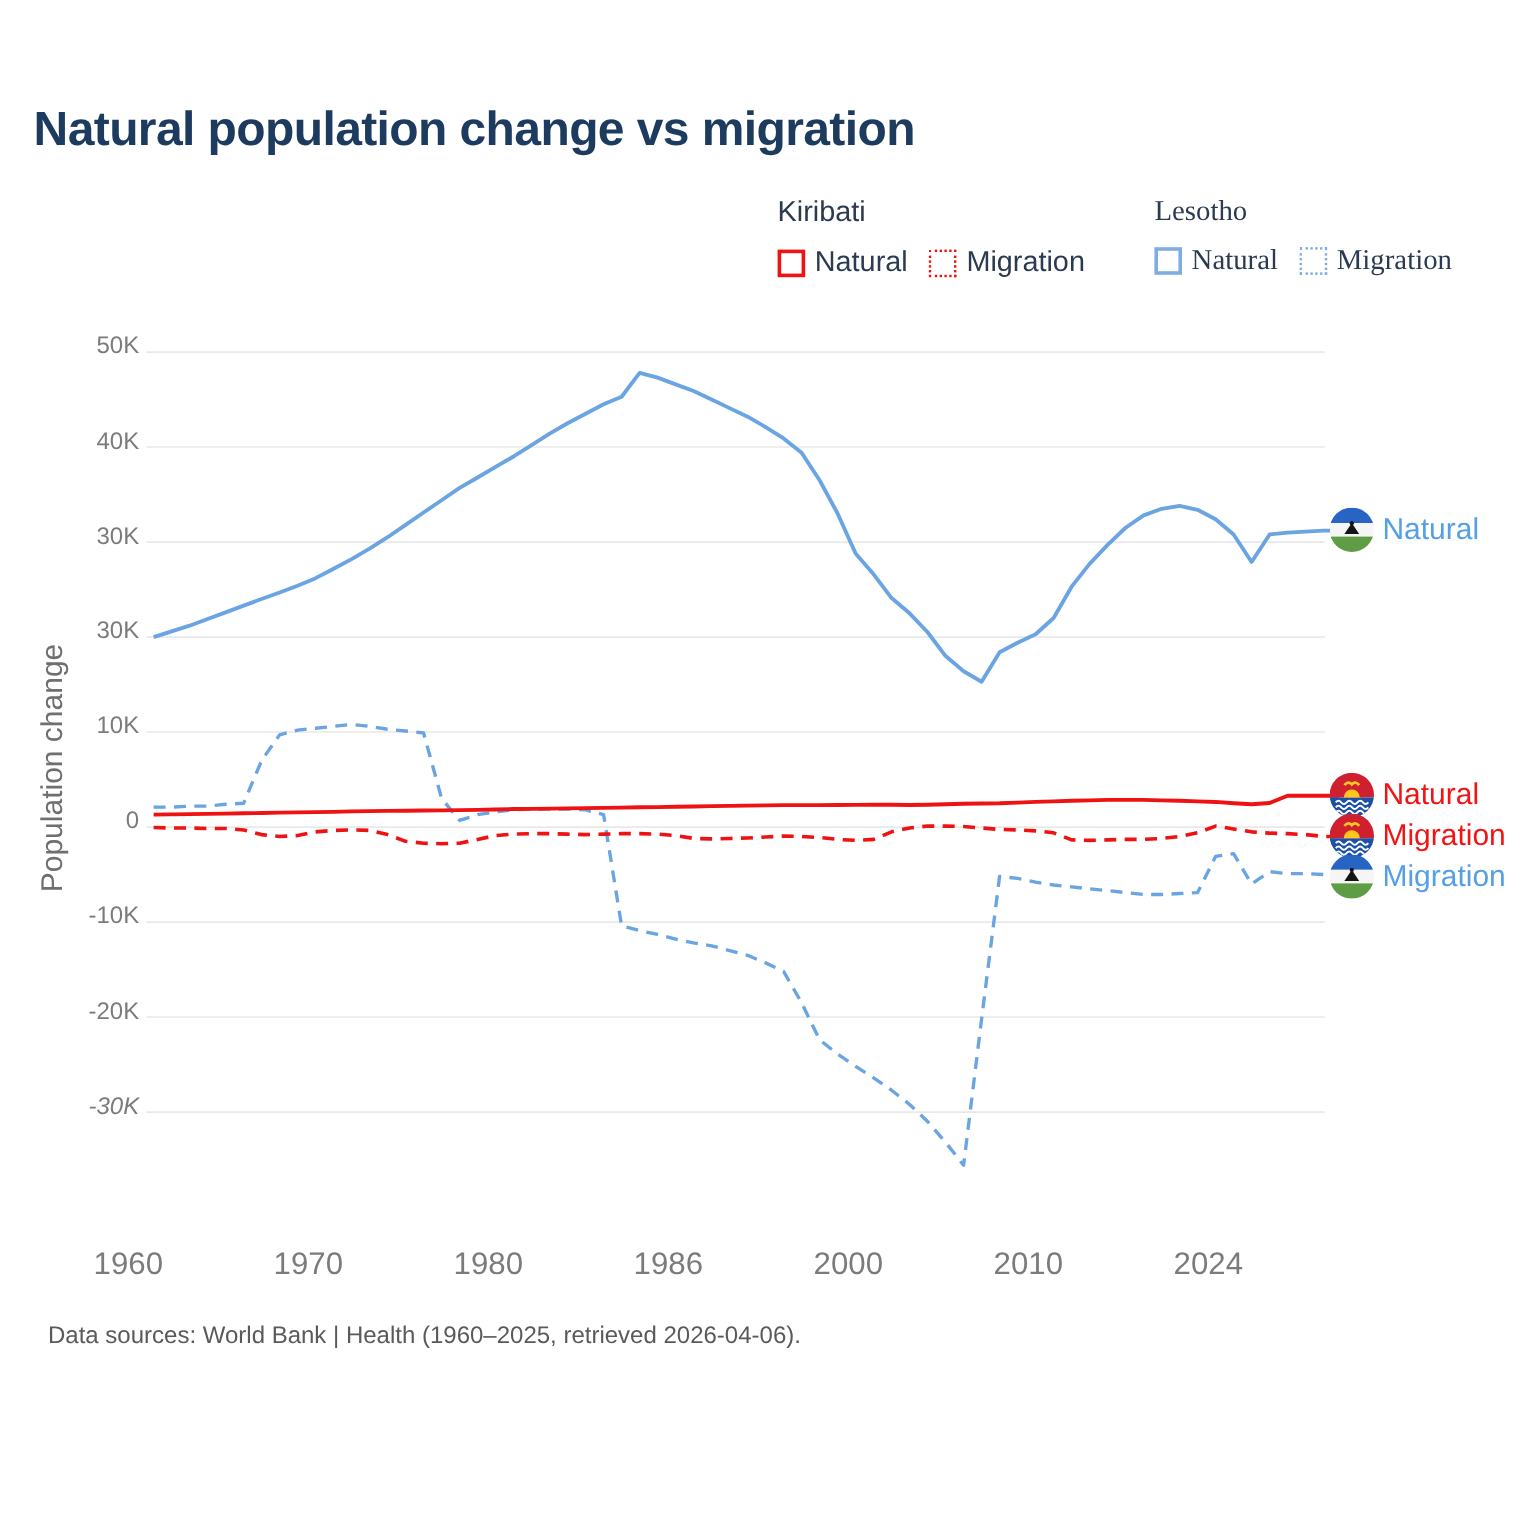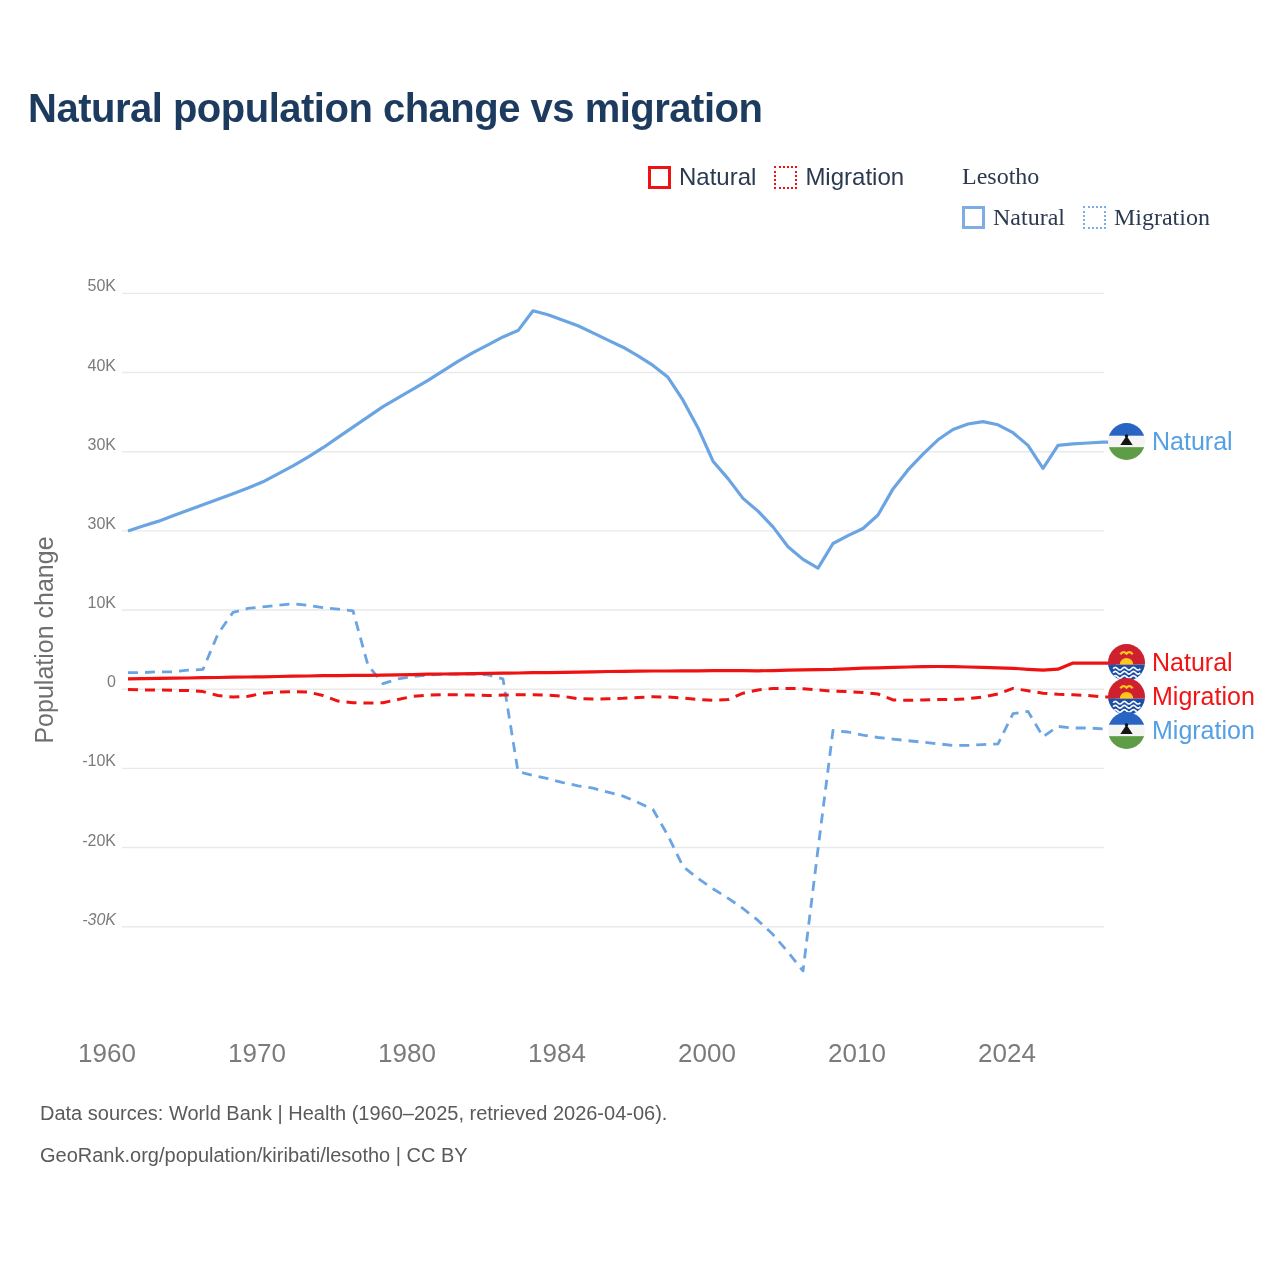--- a/index.html
+++ b/index.html
@@ -16,21 +16,21 @@
   .legend-items{display:flex;gap:18px;align-items:center;}
   .legend-item{display:flex;gap:8px;align-items:center;font-size:24px;color:#2b3a50;cursor:pointer;}
   .swatch{width:23px;height:23px;box-sizing:border-box;display:inline-block;background:#fff;}
   .swatch.red-solid{border:3px solid #ee1212;}
   .swatch.red-dotted{border:2px dotted #ee1212;}
   .swatch.blue-solid{border:3px solid #7dade4;}
   .swatch.blue-dotted{border:2px dotted #7dade4;}
 
   #chart-svg{position:absolute;left:0;top:0;}
 
-  .y-tick{position:absolute;left:0;width:116px;text-align:right;font-size:16px;color:#7b7b7b;}
+  .y-tick{position:absolute;left:0;width:116px;text-align:right;font-size:20px;color:#7b7b7b;}
   .x-tick{position:absolute;width:100px;text-align:left;font-size:26px;color:#7b7b7b;top:1038px;}
   .ylabel{position:absolute;left:44px;top:640px;transform:translate(-50%,-50%) rotate(-90deg);
           font-size:25px;color:#6f6f6f;white-space:nowrap;}
 
   .right-label{position:absolute;left:1108px;display:flex;align-items:center;gap:7px;height:37px;}
   .right-label .lbl{font-size:25px;line-height:37px;white-space:nowrap;}
   .right-label.blue .lbl{color:#55A0E4;}
   .right-label.red .lbl{color:#f21414;}
   .flag{width:37px;height:37px;display:block;}
 
@@ -39,20 +39,21 @@
   #footer-2{top:1144px;}
 </style>
 </head>
 <body>
 
 <div id="page">
 
   <h1 class="title">Natural population change vs migration</h1>
 
   <div class="legend-group" id="legend-kiribati">
+    <div class="legend-group-title">Kiribati</div>
     <div class="legend-items">
       <div class="legend-item">
         <span class="swatch red-solid"></span>
         <span>Natural</span>
       </div>
       <div class="legend-item">
         <span class="swatch red-dotted"></span>
         <span>Migration</span>
       </div>
     </div>
@@ -160,31 +161,30 @@
           <rect x="0" y="23.5" width="36" height="12.5" fill="#5e9c45"></rect>
           <circle cx="18" cy="12.6" r="1.7" fill="#141414"></circle>
           <path d="M18 12.5 L12 21.5 L24 21.5 Z" fill="#141414"></path>
         </g>
       </svg>
     </span>
     <span class="lbl">Migration</span>
   </div>
 
   <div class="footer-line" id="footer-1">Data sources: World Bank | Health (1960–2025, retrieved 2026-04-06).</div>
-  <div class="footer-line" id="footer-2">GeoRank.org/population/kiribati/lesotho | CC BY</div>
 
 <div class="y-tick" style="top: 277.35px;">50K</div>
     <div class="y-tick" style="top: 356.52px;">40K</div>
     <div class="y-tick" style="top: 435.69px;">30K</div>
     <div class="y-tick" style="top: 514.86px;">30K</div>
     <div class="y-tick" style="top: 594.03px;">10K</div>
     <div class="y-tick" style="top: 673.2px;">0</div>
     <div class="y-tick" style="top: 752.37px;">-10K</div>
     <div class="y-tick" style="top: 831.54px;">-20K</div>
     <div class="y-tick" style="top: 910.71px; font-style: italic;">-30K</div>
     <div class="x-tick" style="left: 78px;">1960</div>
     <div class="x-tick" style="left: 228px;">1970</div>
     <div class="x-tick" style="left: 378px;">1980</div>
-    <div class="x-tick" style="left: 528px;">1984</div>
+    <div class="x-tick" style="left: 528px;">1986</div>
     <div class="x-tick" style="left: 678px;">2000</div>
     <div class="x-tick" style="left: 828px;">2010</div>
     <div class="x-tick" style="left: 978px;">2024</div>
   </div>
 
 </body></html>

